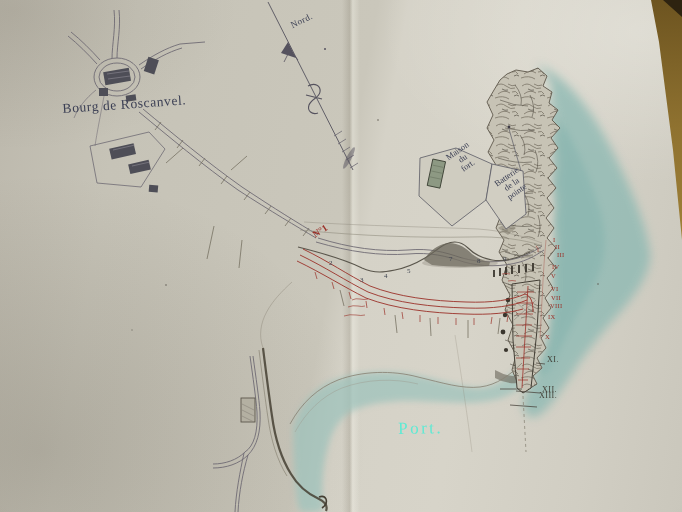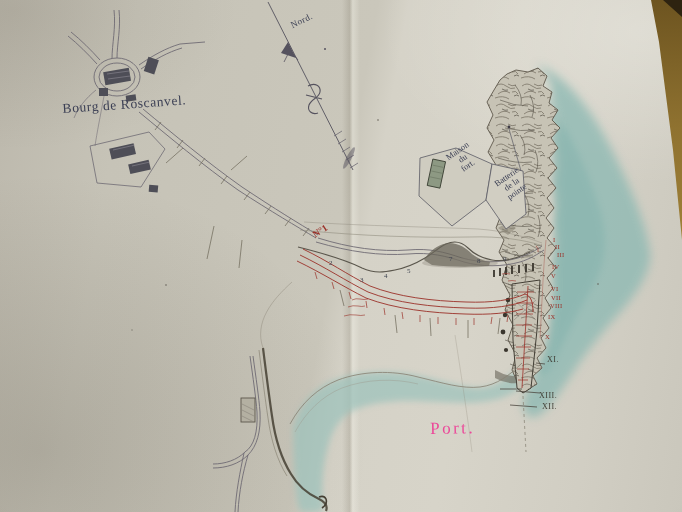--- a/index.html
+++ b/index.html
@@ -16,21 +16,21 @@
   .fold{position:absolute;left:342px;top:0;width:18px;height:512px;
     background:linear-gradient(90deg, rgba(60,50,30,0) 0%, rgba(60,50,30,.13) 42%,
                rgba(255,255,245,.30) 60%, rgba(255,255,245,0) 100%);}
   .art{position:absolute;left:0;top:0;}
   .lbl{position:absolute;color:#3b3f54;white-space:nowrap;transform-origin:left top;}
   .village{left:62px;top:101px;font-size:13.5px;letter-spacing:.6px;transform:rotate(-4deg);}
   .nord{left:289px;top:21px;font-size:9px;transform:rotate(-26deg);letter-spacing:.5px;}
   .small3{font-size:8.5px;line-height:9px;text-align:center;width:44px;white-space:normal;}
   .maison{left:437px;top:160px;transform:rotate(-35deg);}
   .batterie{left:486px;top:186px;transform:rotate(-35deg);}
-  .port{left:398px;top:419px;font-size:17px;letter-spacing:2.5px;color:#ec4899;transform:rotate(-1deg);margin-left:32px;}
+  .port{left:398px;top:419px;font-size:17px;letter-spacing:2.5px;color:#5eead4;transform:rotate(-1deg);}
   .n1{left:311px;top:231px;font-size:9.5px;color:#9b3028;transform:rotate(-33deg);font-weight:bold;}
   .st{position:absolute;font-size:7px;color:#3f4450;}
   .rn{position:absolute;font-size:6.5px;color:#9b3028;letter-spacing:.3px;}
   .rnd{position:absolute;font-size:8px;color:#3f3c33;letter-spacing:.5px;}
   .edge{position:absolute;inset:0;pointer-events:none;
     clip-path:polygon(651px 0px,682px 0px,682px 240px,673px 150px,659px 42px);
     background:linear-gradient(180deg,#6d5420 0%,#8f7230 25%,#a8893c 60%,#b0924a 100%);}
   .edge-corner{position:absolute;inset:0;pointer-events:none;
     clip-path:polygon(663px 0px,682px 0px,682px 17px);background:#2e2310;}
 </style>
@@ -260,18 +260,18 @@
   <span class="rn" style="left:557px;top:251px">III</span>
   <span class="rn" style="left:552px;top:263px">IV</span>
   <span class="rn" style="left:551px;top:272px">V</span>
   <span class="rn" style="left:551px;top:285px">VI</span>
   <span class="rn" style="left:551px;top:294px">VII</span>
   <span class="rn" style="left:550px;top:302px">VIII</span>
   <span class="rn" style="left:548px;top:313px">IX</span>
   <span class="rn" style="left:545px;top:333px">X</span>
 
   <span class="rnd" style="left:547px;top:355px">XI.</span>
-  <span class="rnd" style="left:542px;top:402px">XII.</span>
+  <span class="rnd" style="left:542px;top:385px">XII.</span>
   <span class="rnd" style="left:539px;top:391px">XIII.</span>
 
   <div class="edge"></div>
   <div class="edge-corner"></div>
 </div>
 
 </body></html>

